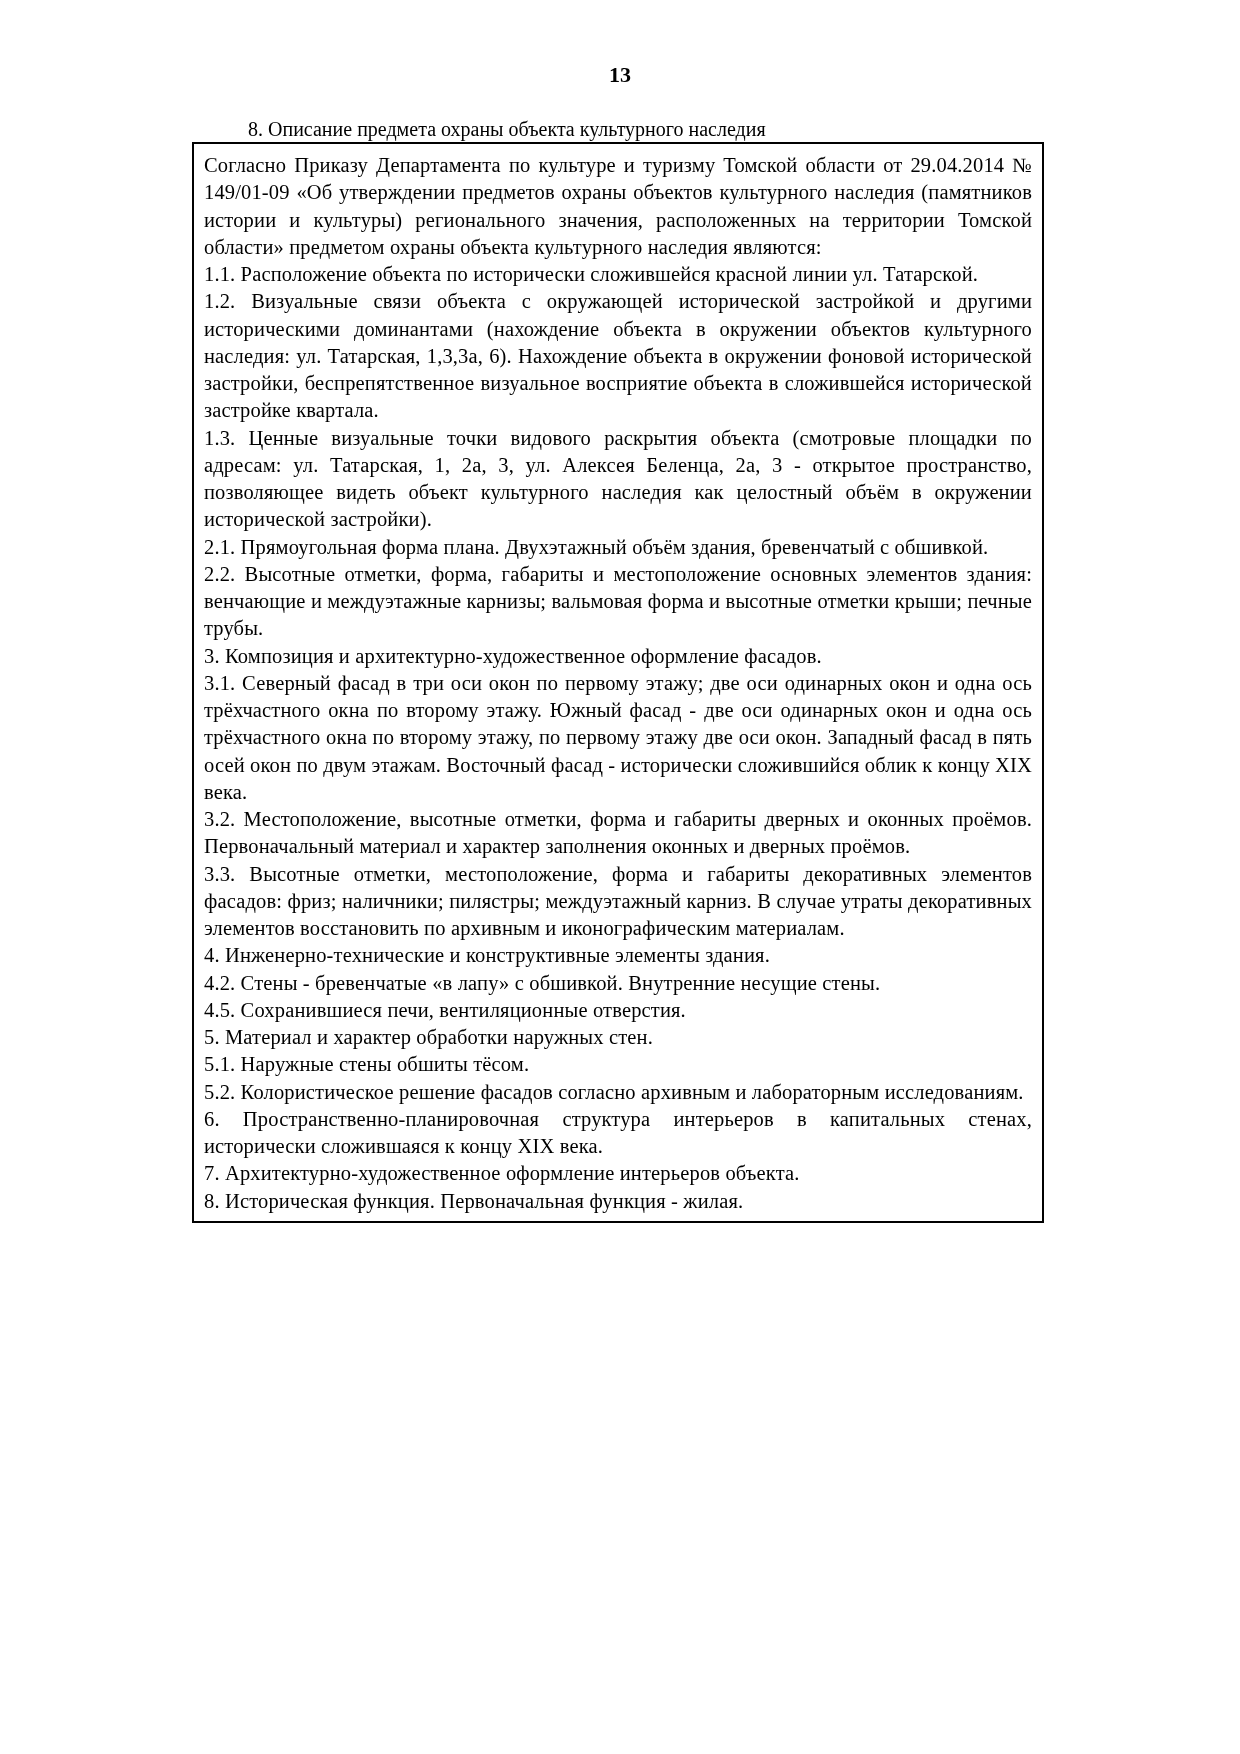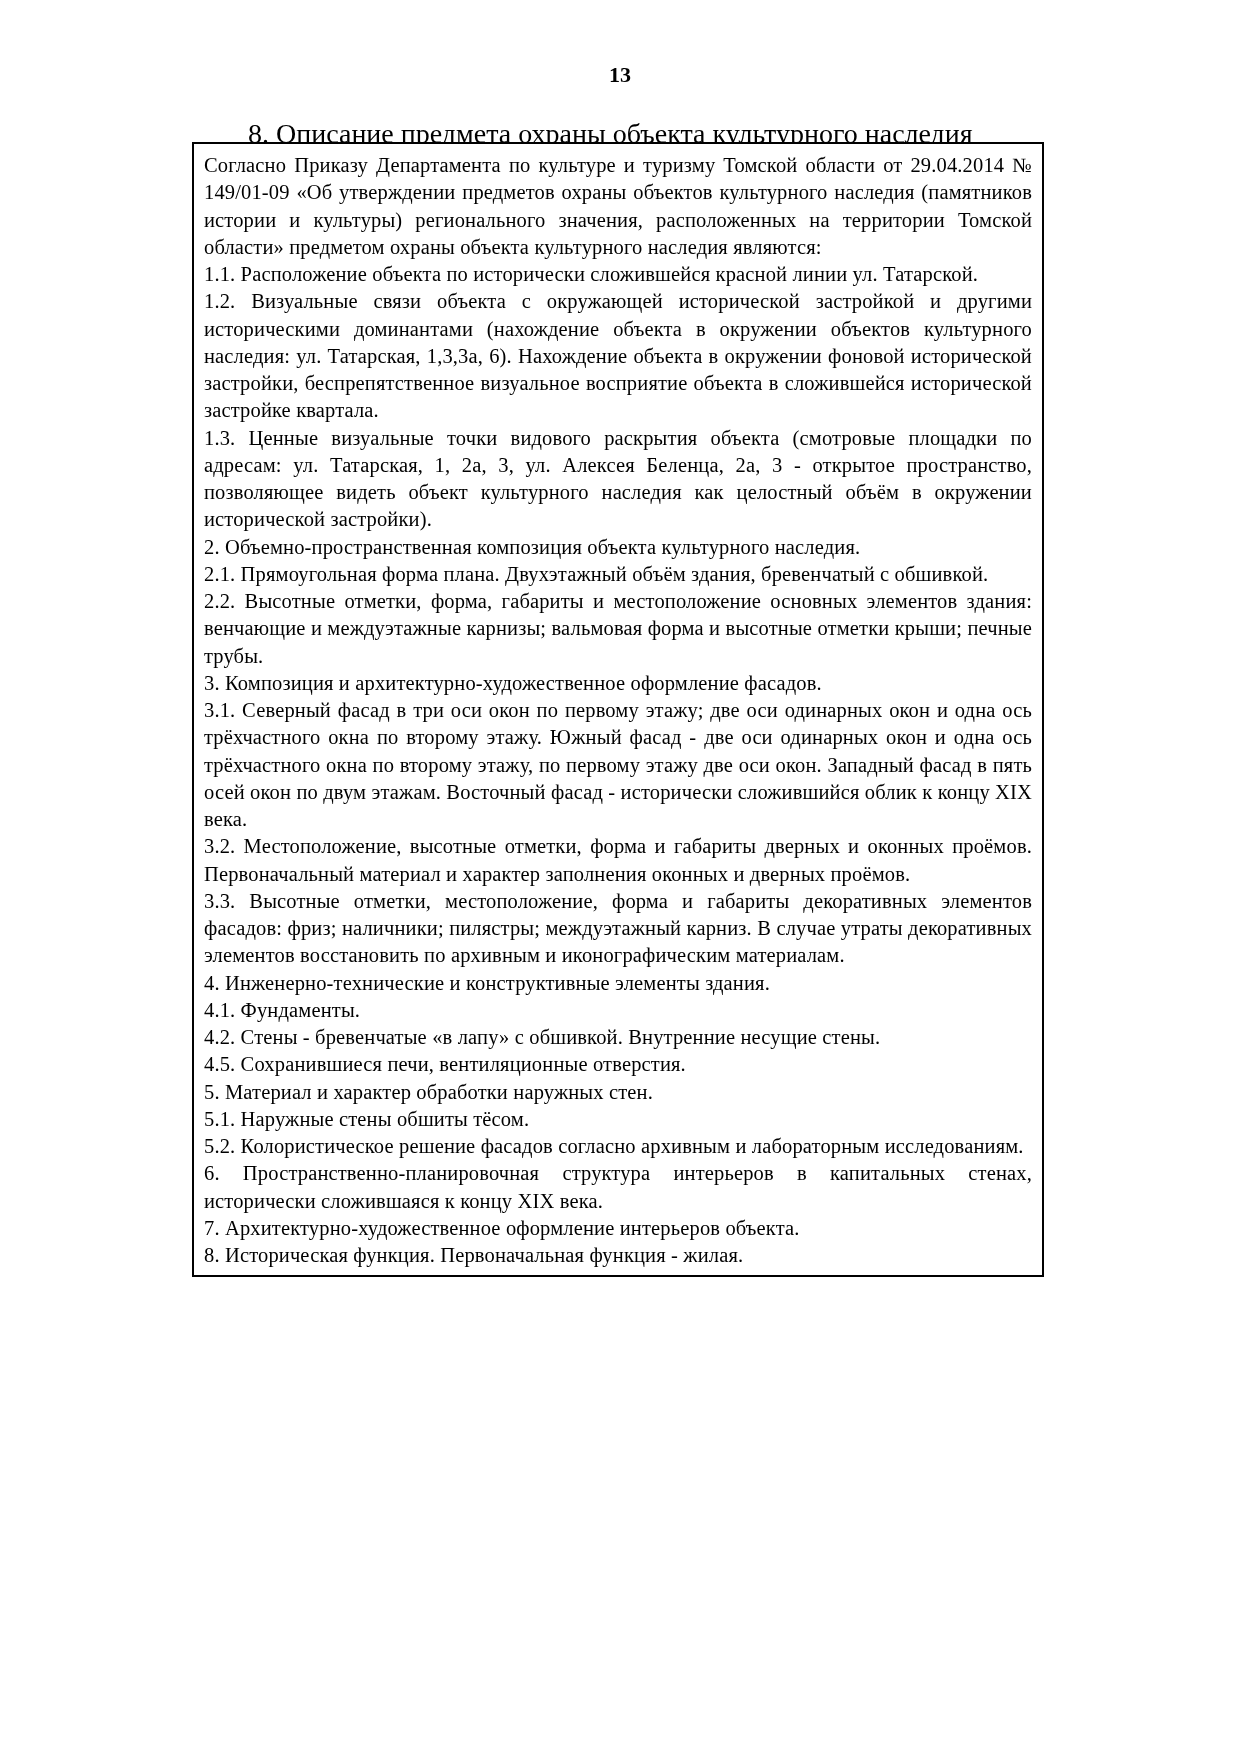--- a/index.html
+++ b/index.html
@@ -29,21 +29,21 @@
     width: 1240px;
     text-align: center;
     font-size: 22px;
     font-weight: bold;
     font-family: "Liberation Serif", "DejaVu Serif", serif;
   }
   .section-heading {
     position: absolute;
     top: 118px;
     left: 248px;
-    font-size: 28px;
+    font-size: 20px;
     font-family: "Liberation Serif", "DejaVu Serif", serif;
     white-space: nowrap;
   }
   .content-box {
     position: absolute;
     top: 142px;
     left: 192px;
     width: 852px;
     border: 2px solid #000000;
     box-sizing: border-box;
@@ -73,29 +73,27 @@
 
   <div class="page-number">13</div>
 
   <div class="section-heading">8. Описание предмета охраны объекта культурного наследия</div>
 
   <div class="content-box">
     <p class="para last-line-left">Согласно Приказу Департамента по культуре и туризму Томской области от 29.04.2014 № 149/01-09 «Об утверждении предметов охраны объектов культурного наследия (памятников истории и культуры) регионального значения, расположенных на территории Томской области» предметом охраны объекта культурного наследия являются:</p>
     <p class="para last-line-left">1.1. Расположение объекта по исторически сложившейся красной линии ул. Татарской.</p>
     <p class="para last-line-left">1.2. Визуальные связи объекта с окружающей исторической застройкой и другими историческими доминантами (нахождение объекта в окружении объектов культурного наследия: ул. Татарская, 1,3,3а, 6). Нахождение объекта в окружении фоновой исторической застройки, беспрепятственное визуальное восприятие объекта в сложившейся исторической застройке квартала.</p>
     <p class="para last-line-left">1.3. Ценные визуальные точки видового раскрытия объекта (смотровые площадки по адресам: ул. Татарская, 1, 2а, 3, ул. Алексея Беленца, 2а, 3 - открытое пространство, позволяющее видеть объект культурного наследия как целостный объём в окружении исторической застройки).</p>
-    <p class="para last-line-left">2. Объемно-пространственная композиция объекта культурного наследия.</p>
     <p class="para last-line-left">2.1. Прямоугольная форма плана. Двухэтажный объём здания, бревенчатый с обшивкой.</p>
     <p class="para last-line-left">2.2. Высотные отметки, форма, габариты и местоположение основных элементов здания: венчающие и междуэтажные карнизы; вальмовая форма и высотные отметки крыши; печные трубы.</p>
     <p class="para last-line-left">3. Композиция и архитектурно-художественное оформление фасадов.</p>
     <p class="para last-line-left">3.1. Северный фасад в три оси окон по первому этажу; две оси одинарных окон и одна ось трёхчастного окна по второму этажу. Южный фасад - две оси одинарных окон и одна ось трёхчастного окна по второму этажу, по первому этажу две оси окон. Западный фасад в пять осей окон по двум этажам. Восточный фасад - исторически сложившийся облик к концу XIX века.</p>
     <p class="para last-line-left">3.2. Местоположение, высотные отметки, форма и габариты дверных и оконных проёмов. Первоначальный материал и характер заполнения оконных и дверных проёмов.</p>
     <p class="para last-line-left">3.3. Высотные отметки, местоположение, форма и габариты декоративных элементов фасадов: фриз; наличники; пилястры; междуэтажный карниз. В случае утраты декоративных элементов восстановить по архивным и иконографическим материалам.</p>
     <p class="para last-line-left">4. Инженерно-технические и конструктивные элементы здания.</p>
-    <p class="para last-line-left">4.1. Фундаменты.</p>
     <p class="para last-line-left">4.2. Стены - бревенчатые «в лапу» с обшивкой. Внутренние несущие стены.</p>
     <p class="para last-line-left">4.5. Сохранившиеся печи, вентиляционные отверстия.</p>
     <p class="para last-line-left">5. Материал и характер обработки наружных стен.</p>
     <p class="para last-line-left">5.1. Наружные стены обшиты тёсом.</p>
     <p class="para last-line-left">5.2. Колористическое решение фасадов согласно архивным и лабораторным исследованиям.</p>
     <p class="para last-line-left">6. Пространственно-планировочная структура интерьеров в капитальных стенах, исторически сложившаяся к концу XIX века.</p>
     <p class="para last-line-left">7. Архитектурно-художественное оформление интерьеров объекта.</p>
     <p class="para last-line-left"> 8. Историческая функция. Первоначальная функция - жилая.</p>
     <p class="para last-line-left"></p>
   </div>

